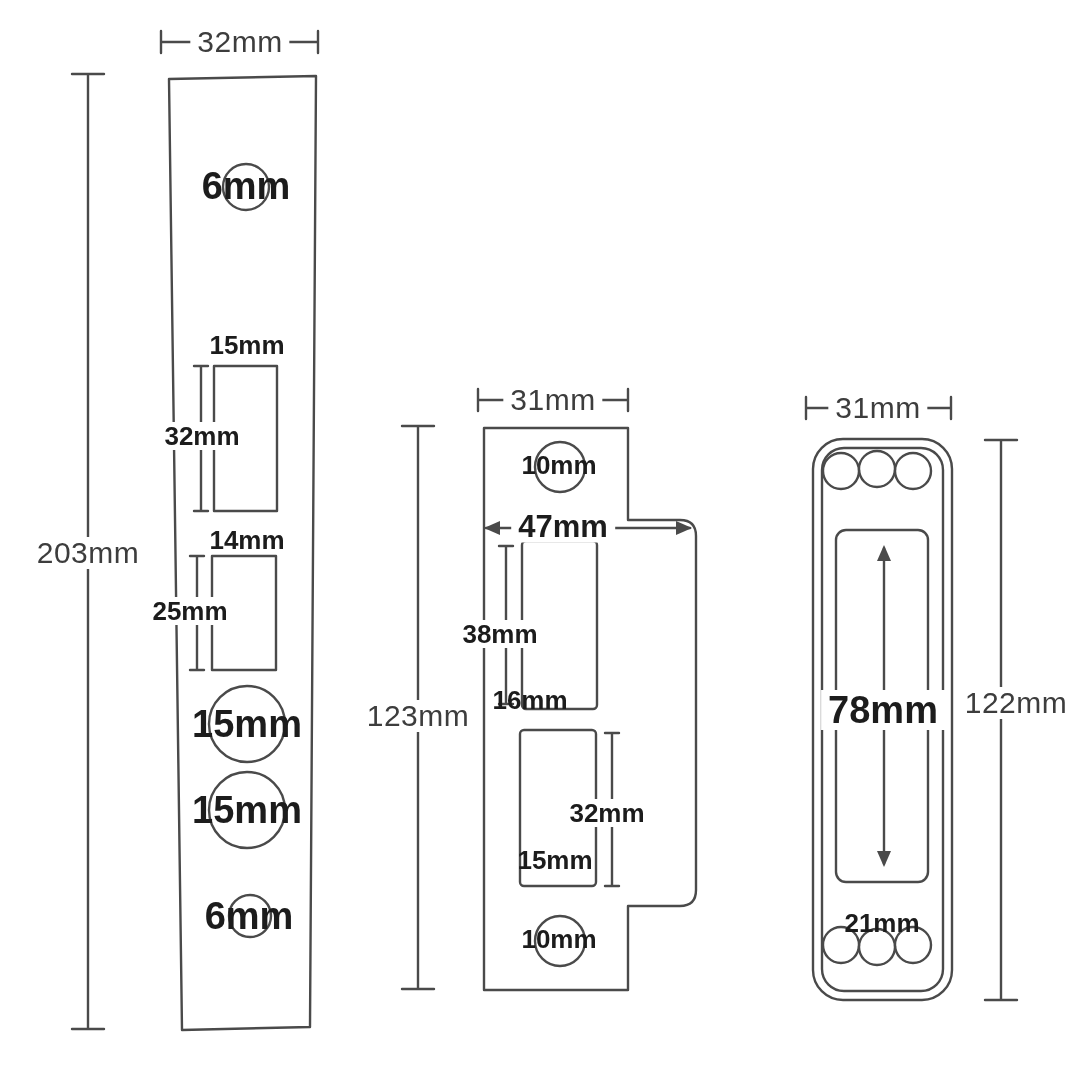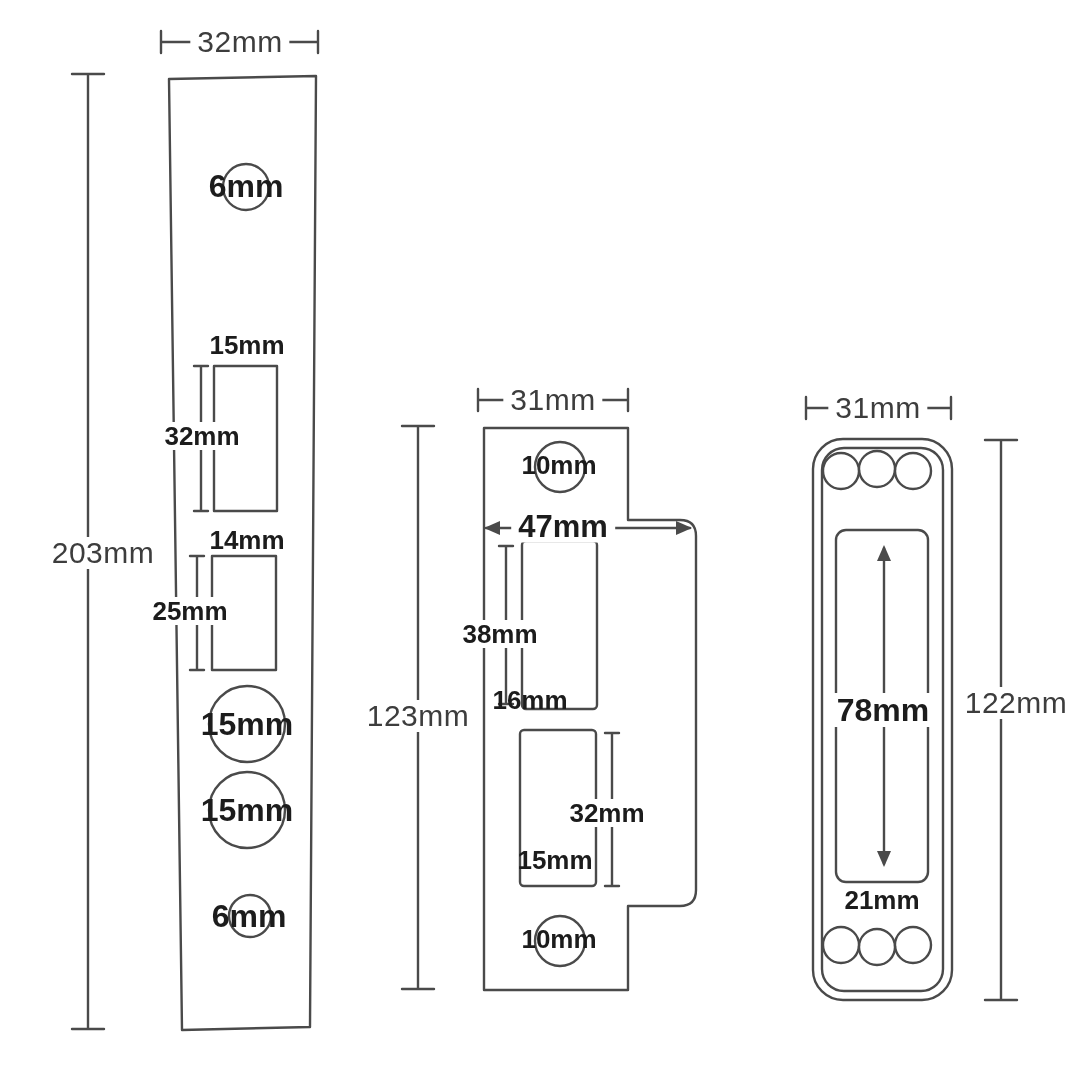--- a/index.html
+++ b/index.html
@@ -12,21 +12,21 @@
   }
   .stage svg{position:absolute;left:0;top:0;}
   .lbl{
     position:absolute;
     transform:translate(-50%,-50%);
     white-space:nowrap;
     line-height:1;
   }
   .dim{font-size:30px;font-weight:400;color:#3d3d3d;letter-spacing:.5px;}
   .bold{font-size:26px;font-weight:700;color:#1c1c1c;}
-  .boldlg{font-size:32px;font-weight:700;color:#1c1c1c;}
+  .boldlg{font-size:38px;font-weight:700;color:#1c1c1c;}
   .big47{font-size:31px;font-weight:700;color:#1c1c1c;}
   .bg{background:#ffffff;padding:1px 7px;}
 </style>
 </head>
 <body>
 
 <div class="stage">
 
   <svg width="1080" height="1080" viewBox="0 0 1080 1080" fill="none" stroke="#4a4a4a" stroke-width="2.4" stroke-linecap="round" stroke-linejoin="round">
 
@@ -101,21 +101,21 @@
 
       <path d="M1001,440 L1001,1000 M985,440 L1017,440 M985,1000 L1017,1000"></path>
 
       <path d="M884,548 L884,864"></path>
       <path d="M884,545 L877,561 L891,561 Z" fill="#4a4a4a" stroke="none"></path>
       <path d="M884,867 L877,851 L891,851 Z" fill="#4a4a4a" stroke="none"></path>
     </g>
   </svg>
 
   <div class="lbl dim bg" style="left:240px;top:42px">32mm</div>
-  <div class="lbl dim bg" style="left:103px;top:553px">203mm</div>
+  <div class="lbl dim bg" style="left:88px;top:553px">203mm</div>
   <div class="lbl boldlg" style="left:246px;top:186px">6mm</div>
   <div class="lbl bold" style="left:247px;top:345px">15mm</div>
   <div class="lbl bold bg" style="left:202px;top:436px">32mm</div>
   <div class="lbl bold" style="left:247px;top:540px">14mm</div>
   <div class="lbl bold bg" style="left:190px;top:611px">25mm</div>
   <div class="lbl boldlg" style="left:247px;top:724px">15mm</div>
   <div class="lbl boldlg" style="left:247px;top:810px">15mm</div>
   <div class="lbl boldlg" style="left:249px;top:916px">6mm</div>
 
   <div class="lbl dim bg" style="left:553px;top:400px">31mm</div>
@@ -124,15 +124,15 @@
   <div class="lbl big47 bg" style="left:563px;top:526px">47mm</div>
   <div class="lbl bold bg" style="left:500px;top:634px">38mm</div>
   <div class="lbl bold" style="left:530px;top:700px">16mm</div>
   <div class="lbl bold bg" style="left:607px;top:813px">32mm</div>
   <div class="lbl bold" style="left:555px;top:860px">15mm</div>
   <div class="lbl bold" style="left:559px;top:939px">10mm</div>
 
   <div class="lbl dim bg" style="left:878px;top:408px">31mm</div>
   <div class="lbl dim bg" style="left:1016px;top:703px">122mm</div>
   <div class="lbl boldlg bg" style="left:883px;top:710px">78mm</div>
-  <div class="lbl bold" style="left:882px;top:900px">21mm</div>
+  <div class="lbl bold" style="left:882px;top:923px">21mm</div>
 
 </div>
 
 </body></html>

